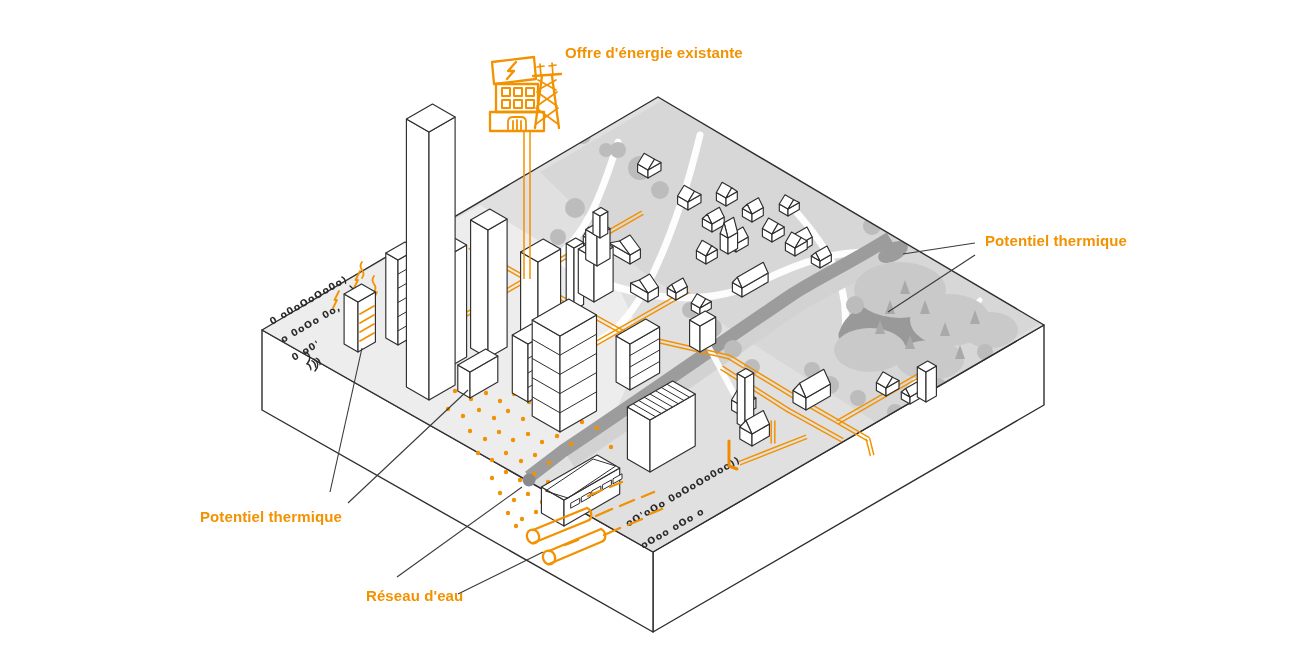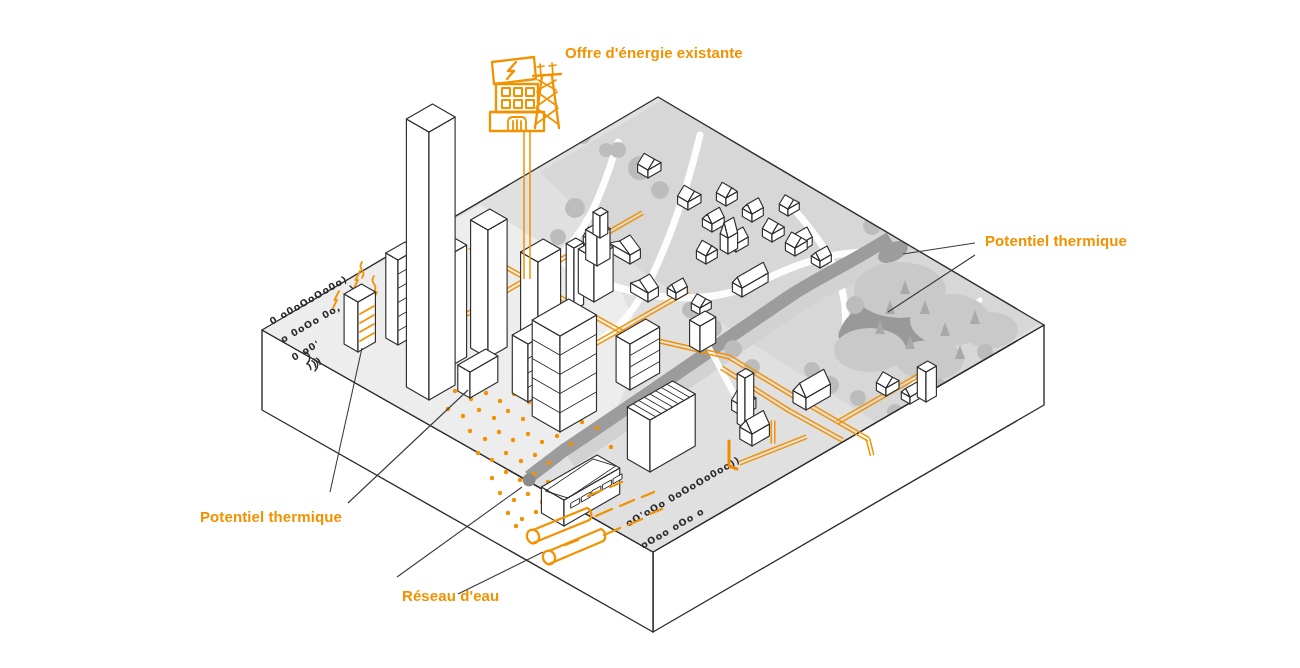--- a/index.html
+++ b/index.html
@@ -448,14 +448,14 @@
         <line x1="458" y1="594" x2="543" y2="552"></line>
       </g>
     </svg>
 
   <div class="lbl" id="lbl-energy" style="left: 565px; top: 44px; color: rgb(243, 146, 0); text-align: right;">Offre d'énergie existante</div>
 
   <div class="lbl" id="lbl-thr" style="left: 985px; top: 232px; color: rgb(243, 146, 0);">Potentiel thermique</div>
 
   <div class="lbl" id="lbl-thl" style="left: 200px; top: 508px; color: rgb(243, 146, 0);">Potentiel thermique</div>
 
-  <div class="lbl" id="lbl-water" style="left: 366px; top: 587px; color: rgb(243, 146, 0); margin-left: 36px;">Réseau d'eau</div>
+  <div class="lbl" id="lbl-water" style="left: 366px; top: 587px; color: rgb(243, 146, 0);">Réseau d'eau</div>
 </div>
 
 </body></html>

